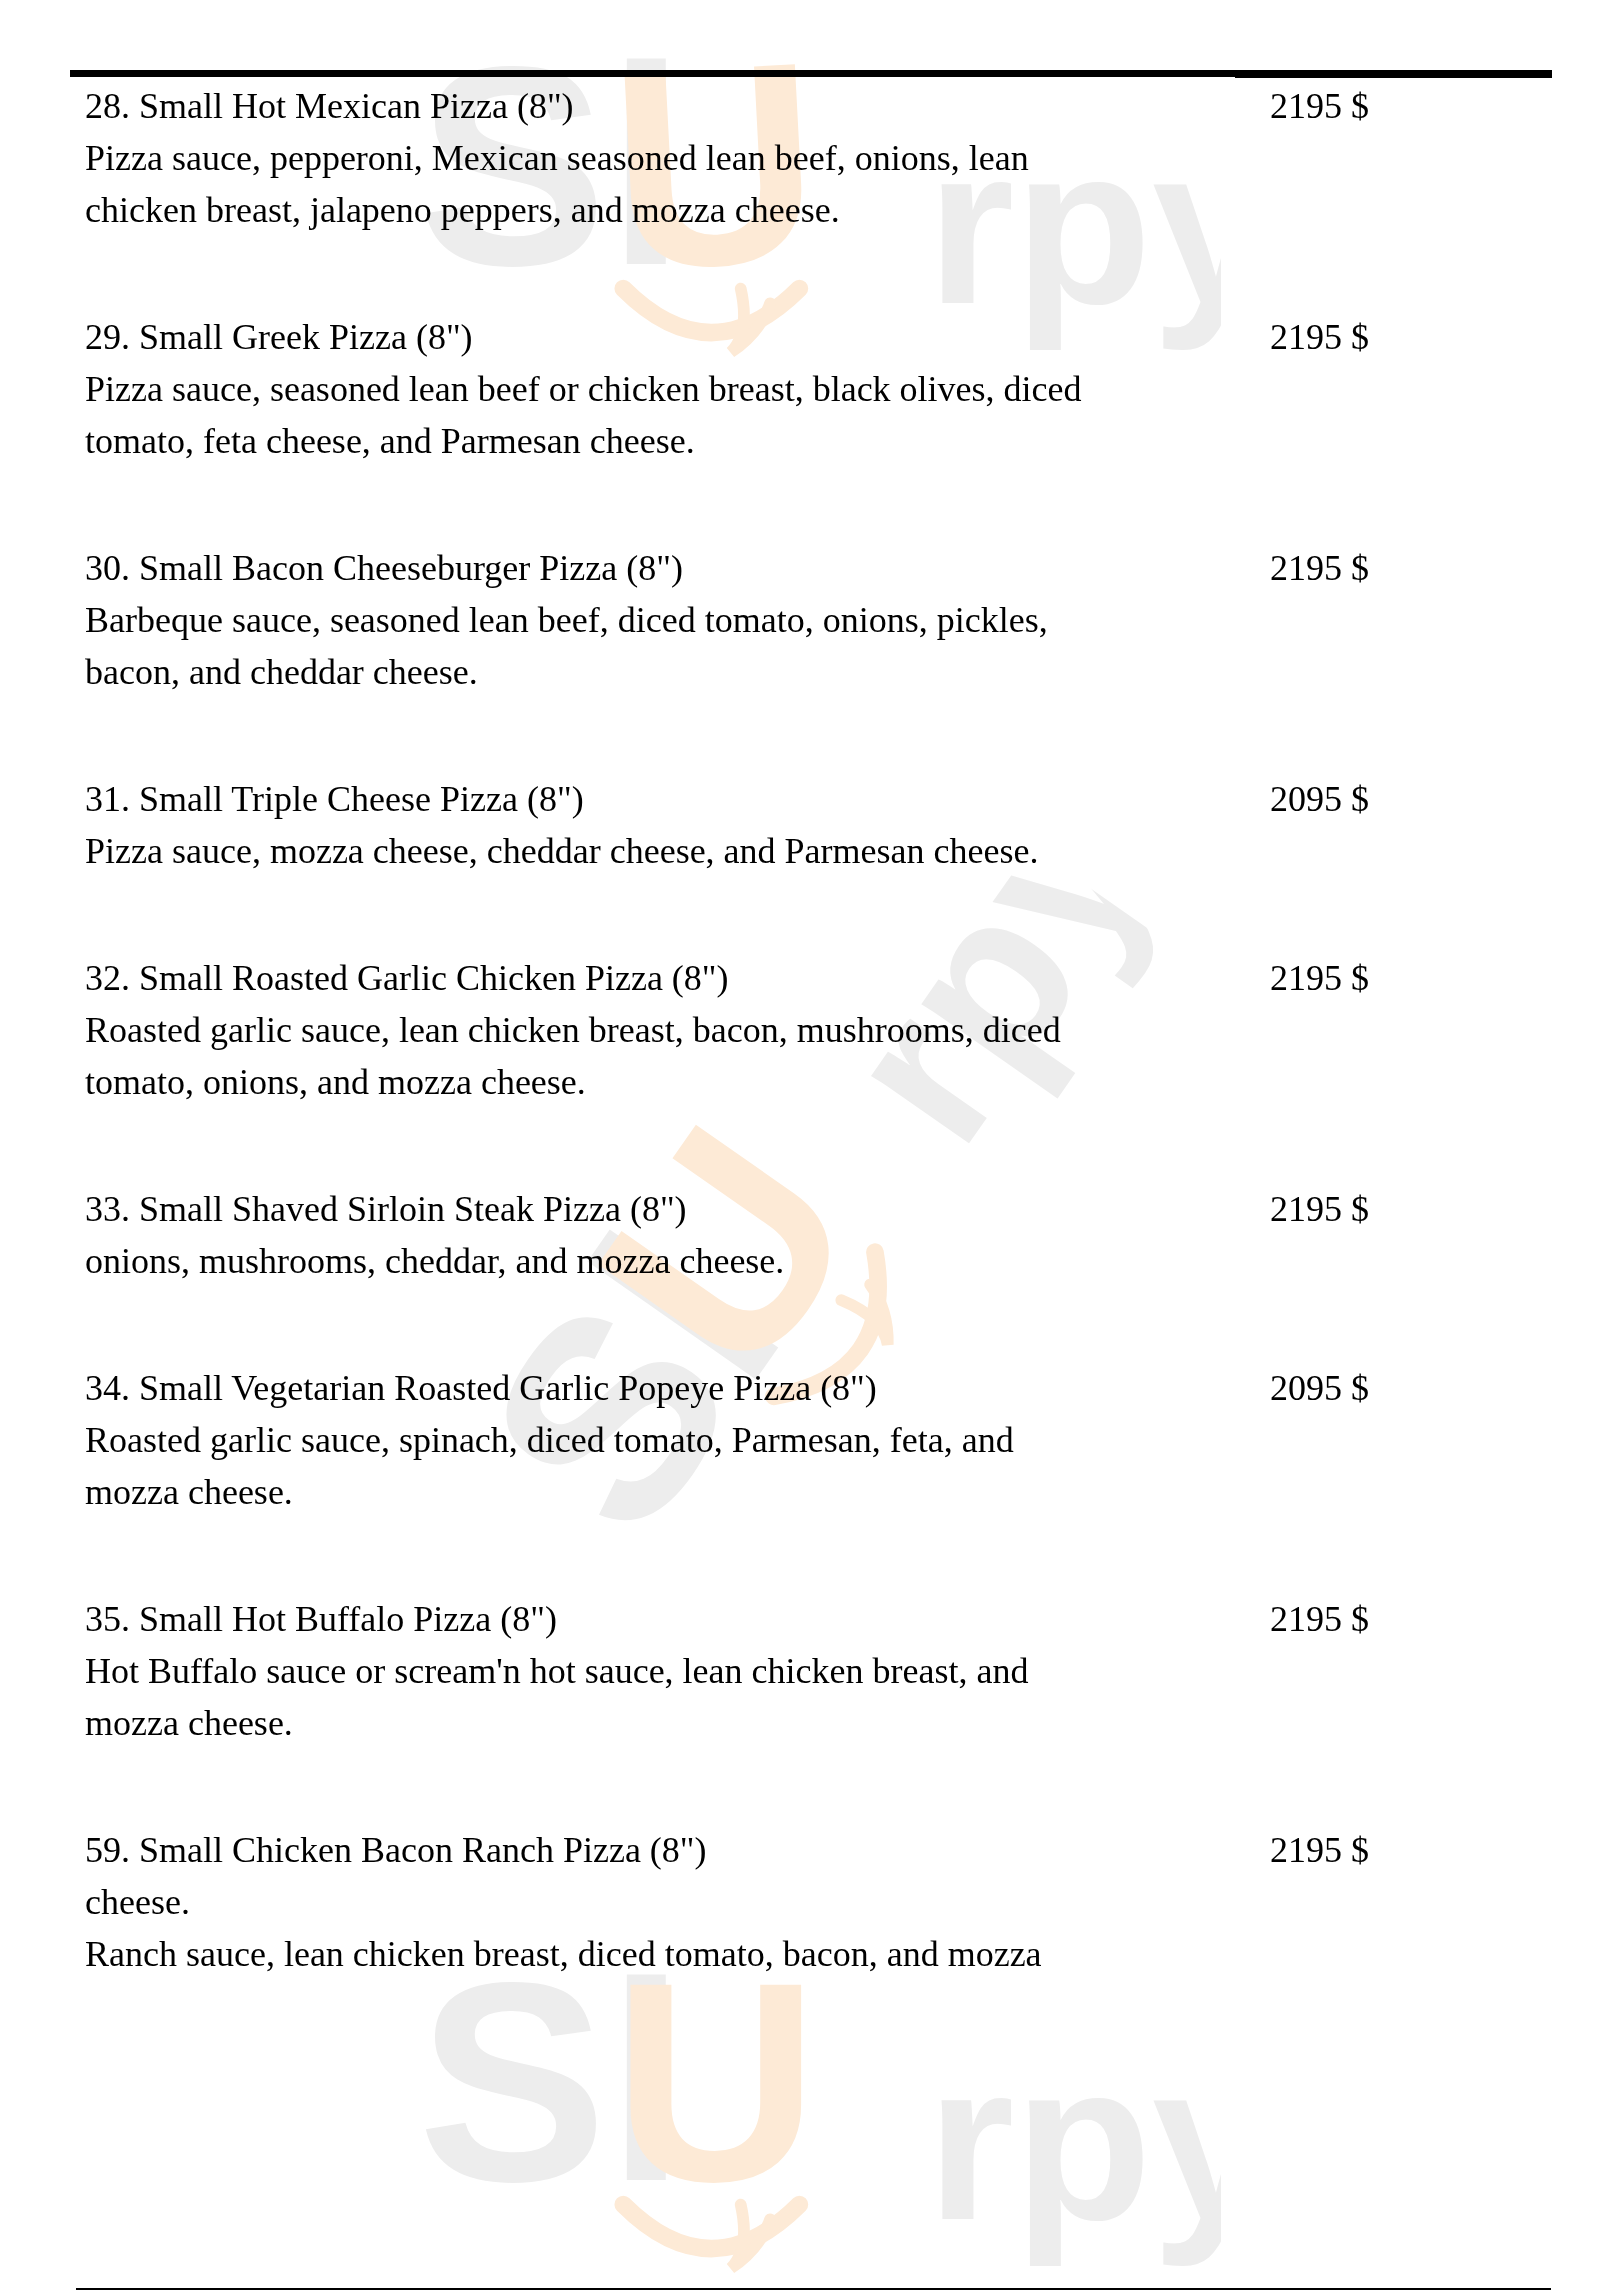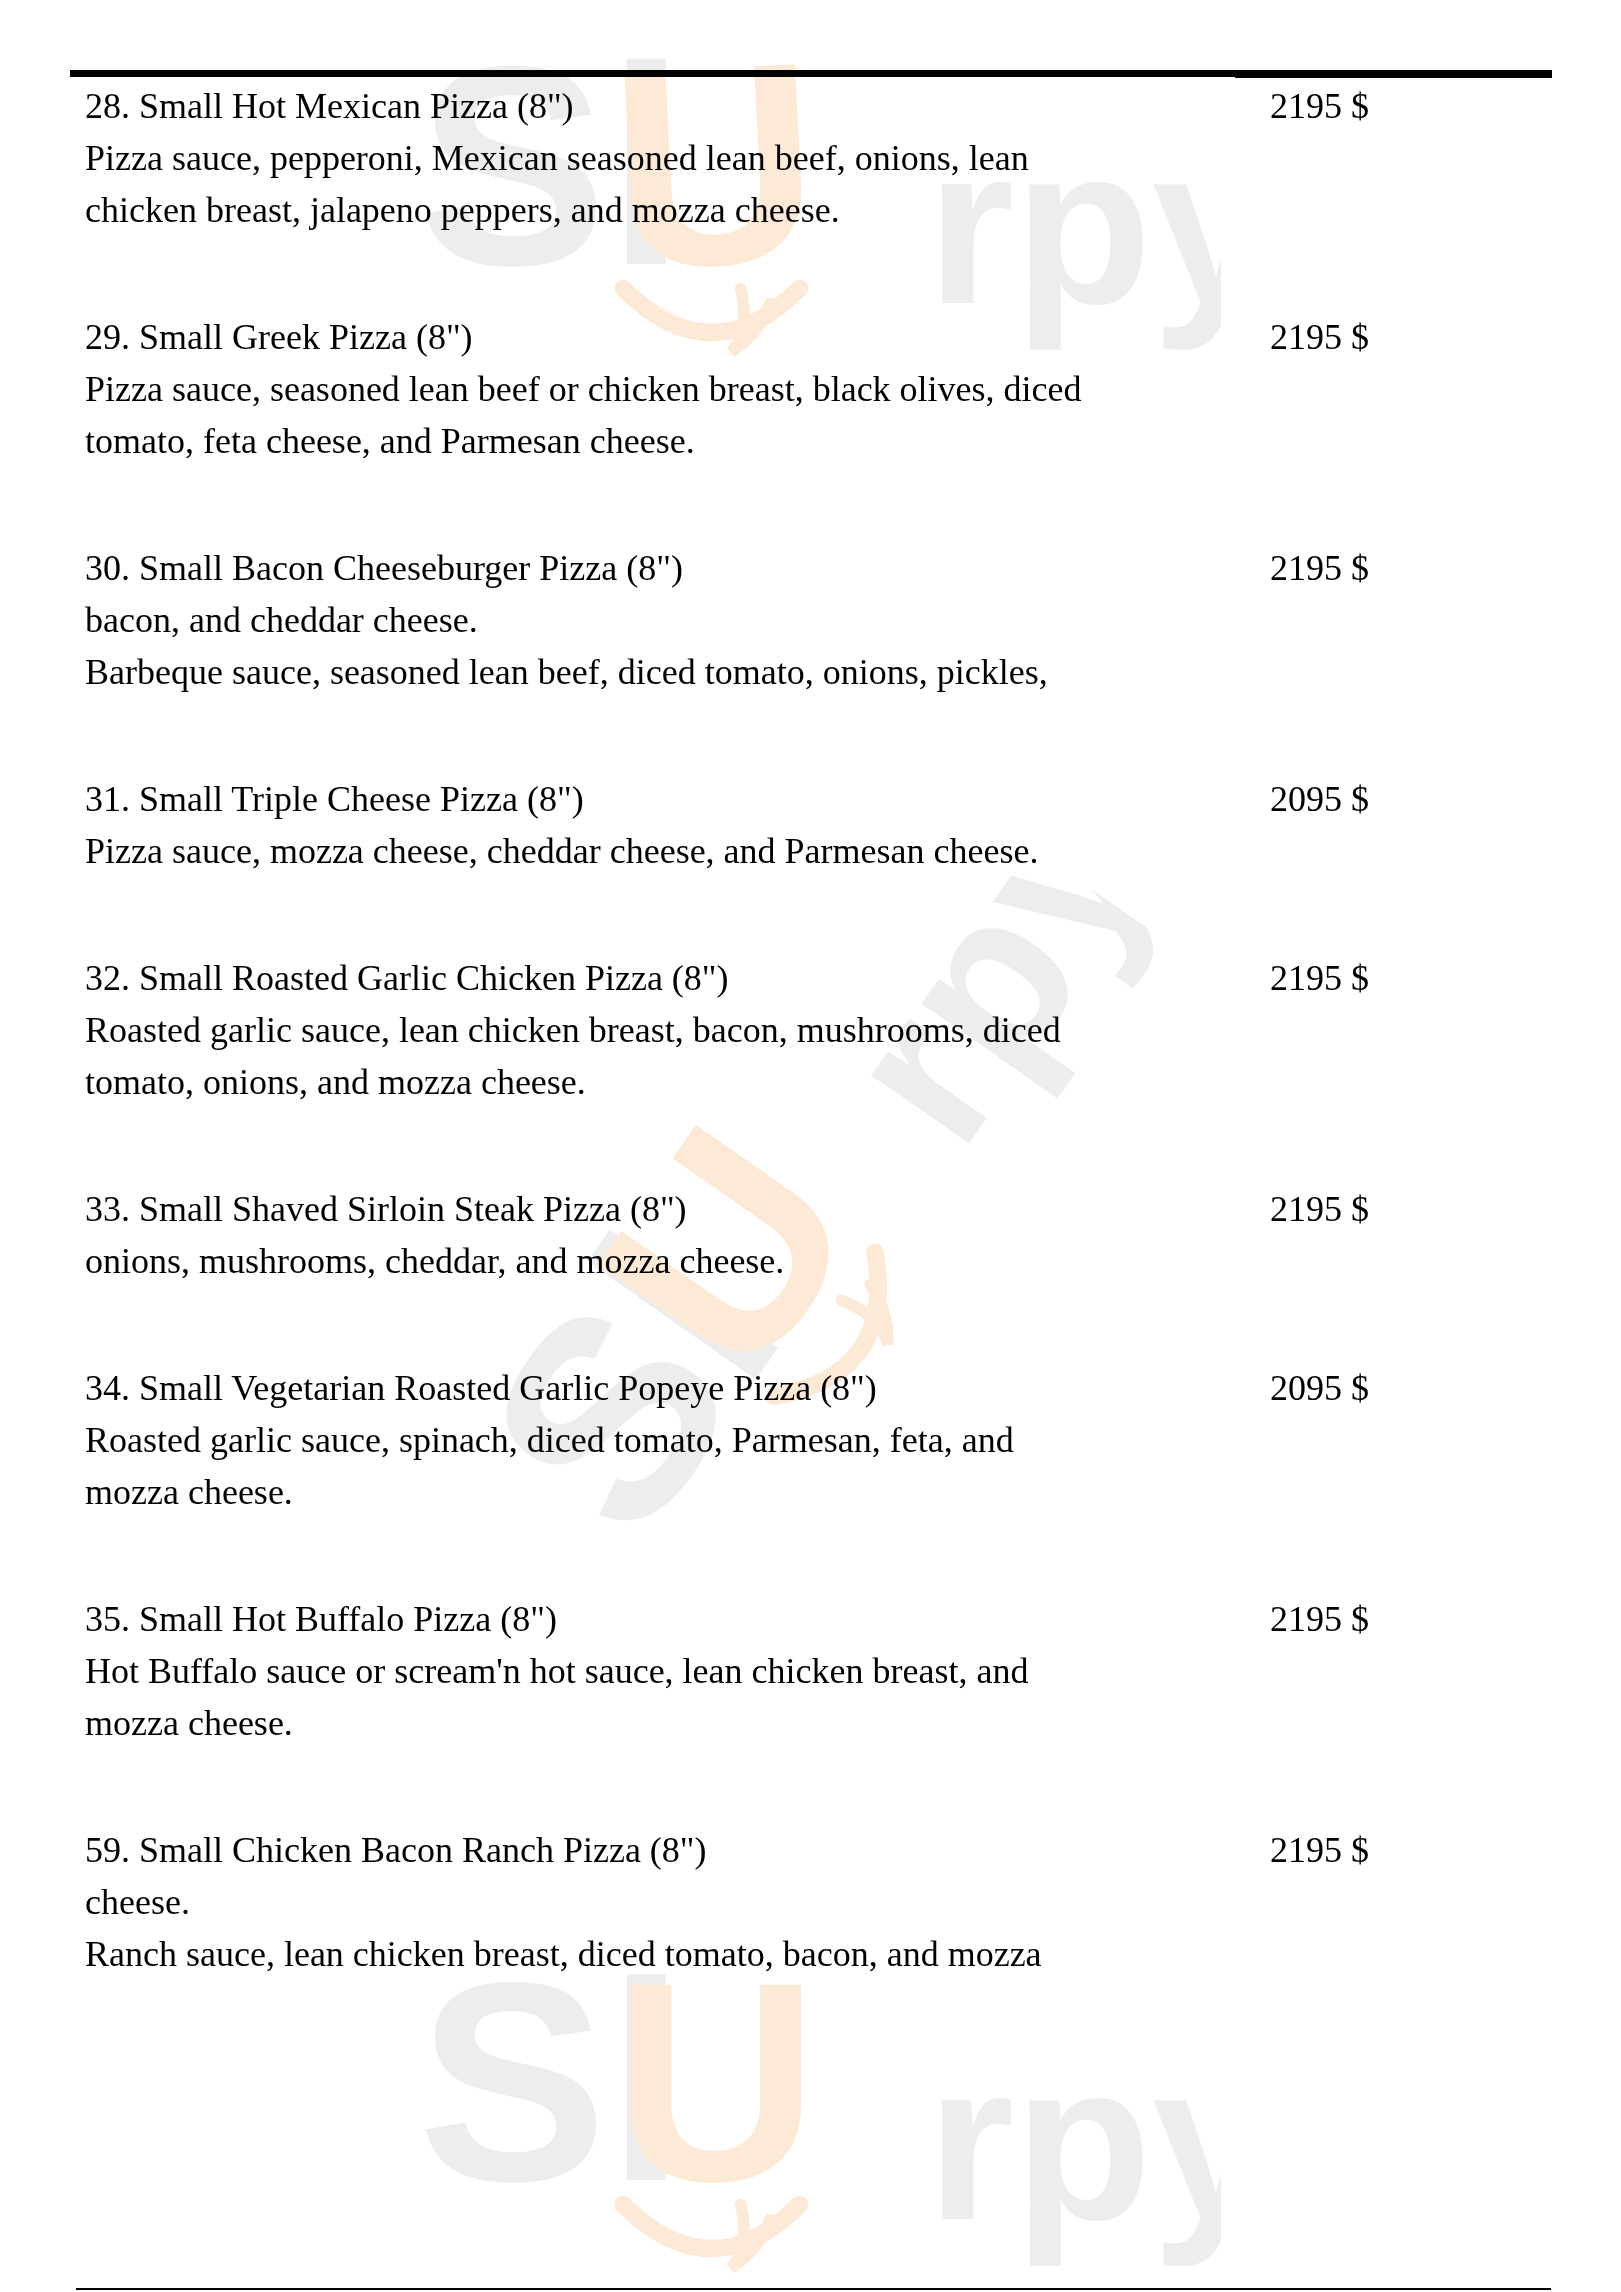--- a/index.html
+++ b/index.html
@@ -134,22 +134,22 @@
     <div class="item-text">
       <span class="item-line">29. Small Greek Pizza (8")</span>
     <span class="item-line">Pizza sauce, seasoned lean beef or chicken breast, black olives, diced</span>
         <span class="item-line">tomato, feta cheese, and Parmesan cheese.</span>
       </div>
     <div class="item-price">2195 $</div>
   </div>
     <div class="item">
     <div class="item-text">
       <span class="item-line">30. Small Bacon Cheeseburger Pizza (8")</span>
-    <span class="item-line">bacon, and cheddar cheese.</span>
-        <span class="item-line">Barbeque sauce, seasoned lean beef, diced tomato, onions, pickles,</span>
+    <span class="item-line">Barbeque sauce, seasoned lean beef, diced tomato, onions, pickles,</span>
+        <span class="item-line">bacon, and cheddar cheese.</span>
       </div>
     <div class="item-price">2195 $</div>
   </div>
     <div class="item">
     <div class="item-text">
       <span class="item-line">31. Small Triple Cheese Pizza (8")</span>
     <span class="item-line">Pizza sauce, mozza cheese, cheddar cheese, and Parmesan cheese.</span>
       </div>
     <div class="item-price">2095 $</div>
   </div>

